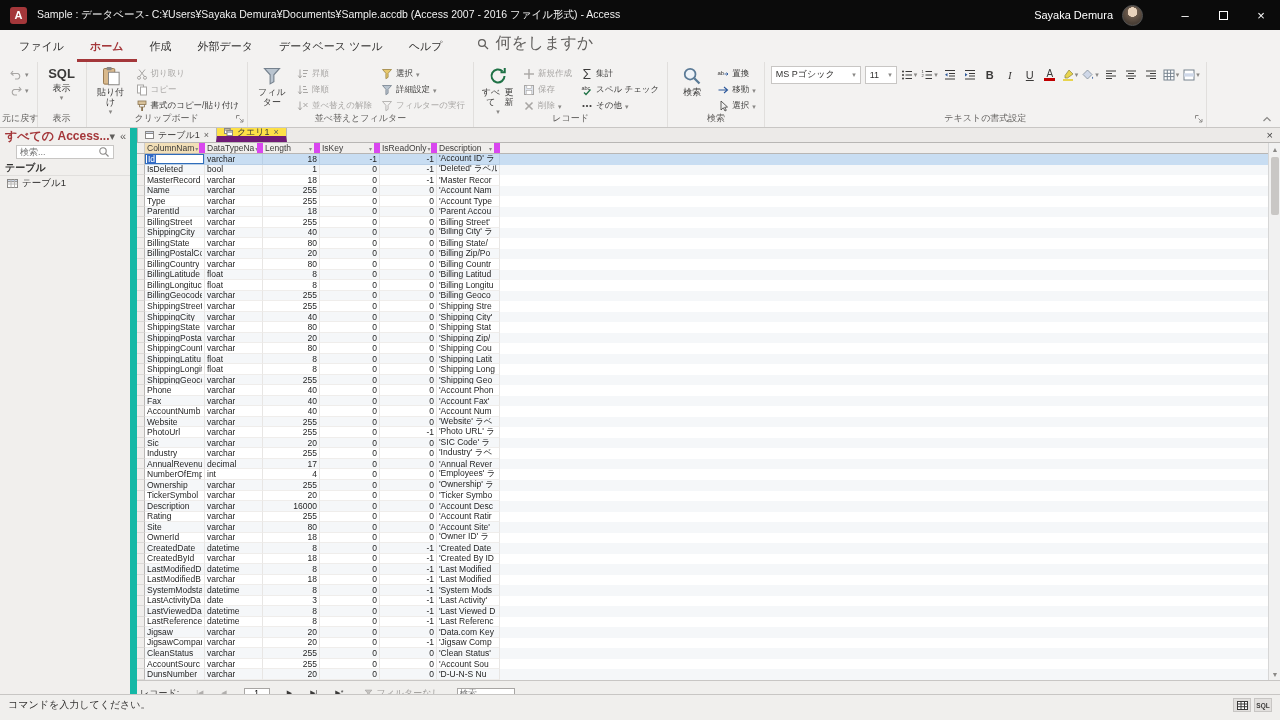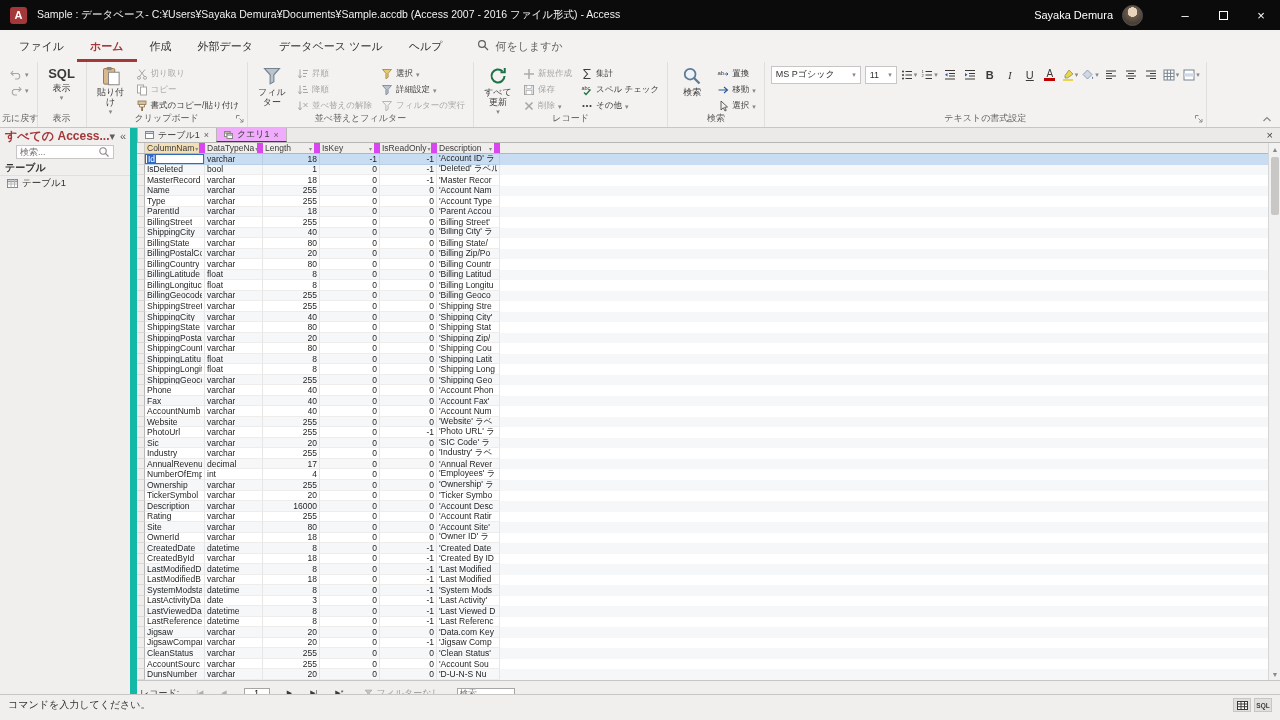--- a/index.html
+++ b/index.html
@@ -14,39 +14,39 @@
   .userarea{margin-left:auto;display:flex;align-items:center;gap:9px;font-size:11px}
   .avatar{width:21px;height:21px;border-radius:50%;background:radial-gradient(circle at 50% 32%, #e9d3bc 29%, #6b5a4c 31%, #4a3f36 70%);border:1px solid #555}
   .wbtns{display:flex;margin-left:14px}
   .wbtn{width:38px;height:30px;display:flex;align-items:center;justify-content:center;color:#fff;font-size:13px}
   .wbtn .maxbox{width:9px;height:9px;border:1px solid #fff;display:inline-block}
 
   
   .menurow{position:absolute;left:0;top:30px;width:1280px;height:32px;background:#f3f2f1;display:flex;align-items:flex-end;padding-left:6px}
   .mtab{font-size:11px;color:#323130;padding:8px 13px 8px;cursor:default;white-space:nowrap}
   .mtab.active{color:#A4373A;font-weight:bold;box-shadow:inset 0 -3px 0 #A4373A}
-  .tellme{display:flex;gap:6px;margin-left:22px;padding-bottom:8px;color:#605e5c;font-size:11px}
+  .tellme{display:flex;align-items:center;gap:6px;margin-left:22px;padding-bottom:8px;color:#605e5c;font-size:16px}
 
   
   .ribbon{position:absolute;left:0;top:62px;width:1280px;height:66px;background:#f3f2f1;border-bottom:1px solid #c8c6c4;display:flex;align-items:stretch;padding-left:2px}
   .rgroup{position:relative;border-right:1px solid #e1dfdd;padding:3px 6px 15px 6px;display:flex;gap:5px;align-items:flex-start}
   .glabel{position:absolute;bottom:2px;left:0;right:0;text-align:center;font-size:9px;color:#605e5c;white-space:nowrap}
   .gcontent{display:flex;gap:5px}
   .gcontent.col{gap:4px}
   .bigbtn{display:flex;flex-direction:column;align-items:center;width:44px;gap:1px;font-size:9px;color:#3b3a39;padding-top:1px;text-align:center;line-height:10px}
   .bigbtn.narrow{width:36px}
   .scol{display:flex;flex-direction:column;gap:2px;padding-top:2px}
   .sbtn{display:flex;align-items:center;gap:3px;font-size:8.5px;color:#3b3a39;height:14px;white-space:nowrap;padding:0 2px}
   .dis{color:#a8a6a4}
   .caret{font-size:7px;color:#8a8886;line-height:7px}
   .ic20{width:20px;height:20px;flex:none}
   .ic12{width:12px;height:12px;flex:none}
   .launcher{position:absolute;right:2px;bottom:3px;width:10px;height:10px;color:#8a8886}
   .sqltxt{font-size:13px;font-weight:bold;color:#3b3a39;line-height:16px}
-  .stack2{display:flex;flex-direction:column;align-items:center;line-height:10px}
+  .stack2{display:flex;flex-direction:row;align-items:center;line-height:10px}
   .combo{display:flex;align-items:center;background:#fff;border:1px solid #c8c6c4;height:18px;font-size:9px;padding:0 4px;gap:4px;color:#323130}
   .combo.font{width:90px;justify-content:space-between}
   .combo.size{width:32px;justify-content:space-between}
   .tfrow{display:flex;align-items:center;gap:4px;height:19px}
   .mini{display:flex;align-items:center;justify-content:center;gap:1px;min-width:16px;height:16px;font-size:10px;color:#3b3a39}
   .mini b{font-size:11px}
   .mini i{font-size:11px;font-family:"Liberation Serif",serif}
   .mini u{font-size:11px}
   .fc{flex-direction:column;gap:0;line-height:9px}
   .fc .cbar{width:11px;height:3px;display:block}
@@ -57,21 +57,21 @@
   .navtitle{height:16px;display:flex;align-items:center;padding:0 5px;font-size:12px;font-weight:bold;color:#A4373A;white-space:nowrap}
   .navtitle .nicons{margin-left:auto;display:flex;gap:5px;color:#605e5c;font-size:11px;font-weight:normal}
   .navsearch{margin:1px 16px 2px;background:#fff;border:1px solid #c8c6c4;height:14px;display:flex;align-items:center;padding:0 3px}
   .navsearch input{border:none;outline:none;flex:1;font-size:9px;font-family:inherit;color:#605e5c;min-width:0;background:transparent}
   .navgroup{height:15px;display:flex;align-items:center;font-size:10px;font-weight:bold;color:#323130;padding:0 5px;border-bottom:1px solid #e1dfdd}
   .navitem{height:14px;display:flex;align-items:center;gap:4px;font-size:9.5px;color:#323130;padding-left:7px}
 
   
   .tabbar{position:absolute;left:137px;top:128px;width:1143px;height:15px;background:#eceae8;border-bottom:1px solid #b8b6b4;display:flex;align-items:stretch}
   .otab{display:flex;align-items:center;gap:4px;padding:0 7px;font-size:9px;color:#3b3a39;background:#f0efed;border-right:1px solid #b8b6b4;border-left:1px solid #b8b6b4;margin-right:-1px}
-  .otab.active{background:#f0abfc;border-bottom:1px solid #701a75}
+  .otab.active{background:#fde047;border-bottom:6px solid #701a75}
   .otab .x{color:#605e5c;font-size:9px}
   .tabclose{margin-left:auto;padding:0 7px;display:flex;align-items:center;font-size:11px;color:#444}
 
   
   .sheet{position:absolute;left:137px;top:143px;width:1131px;height:537px;background:#fff;overflow:hidden;font-size:8.5px;color:#1f1f1f}
   .hrow{display:flex;height:11px;background:#f0eeec;border-bottom:1px solid #b8b6b4}
   .hsel{width:8px;border-right:1px solid #cfcdcb;background:#f0eeec}
   .hcell{display:flex;align-items:center;justify-content:space-between;padding:0 2px;border-right:6px solid #d946ef;overflow:hidden;white-space:nowrap;color:#3b3a39}
   .hcell.current{background:#f2dfb7}
   .harr{color:#8a8886;font-size:6px;flex:none;margin-left:1px}

